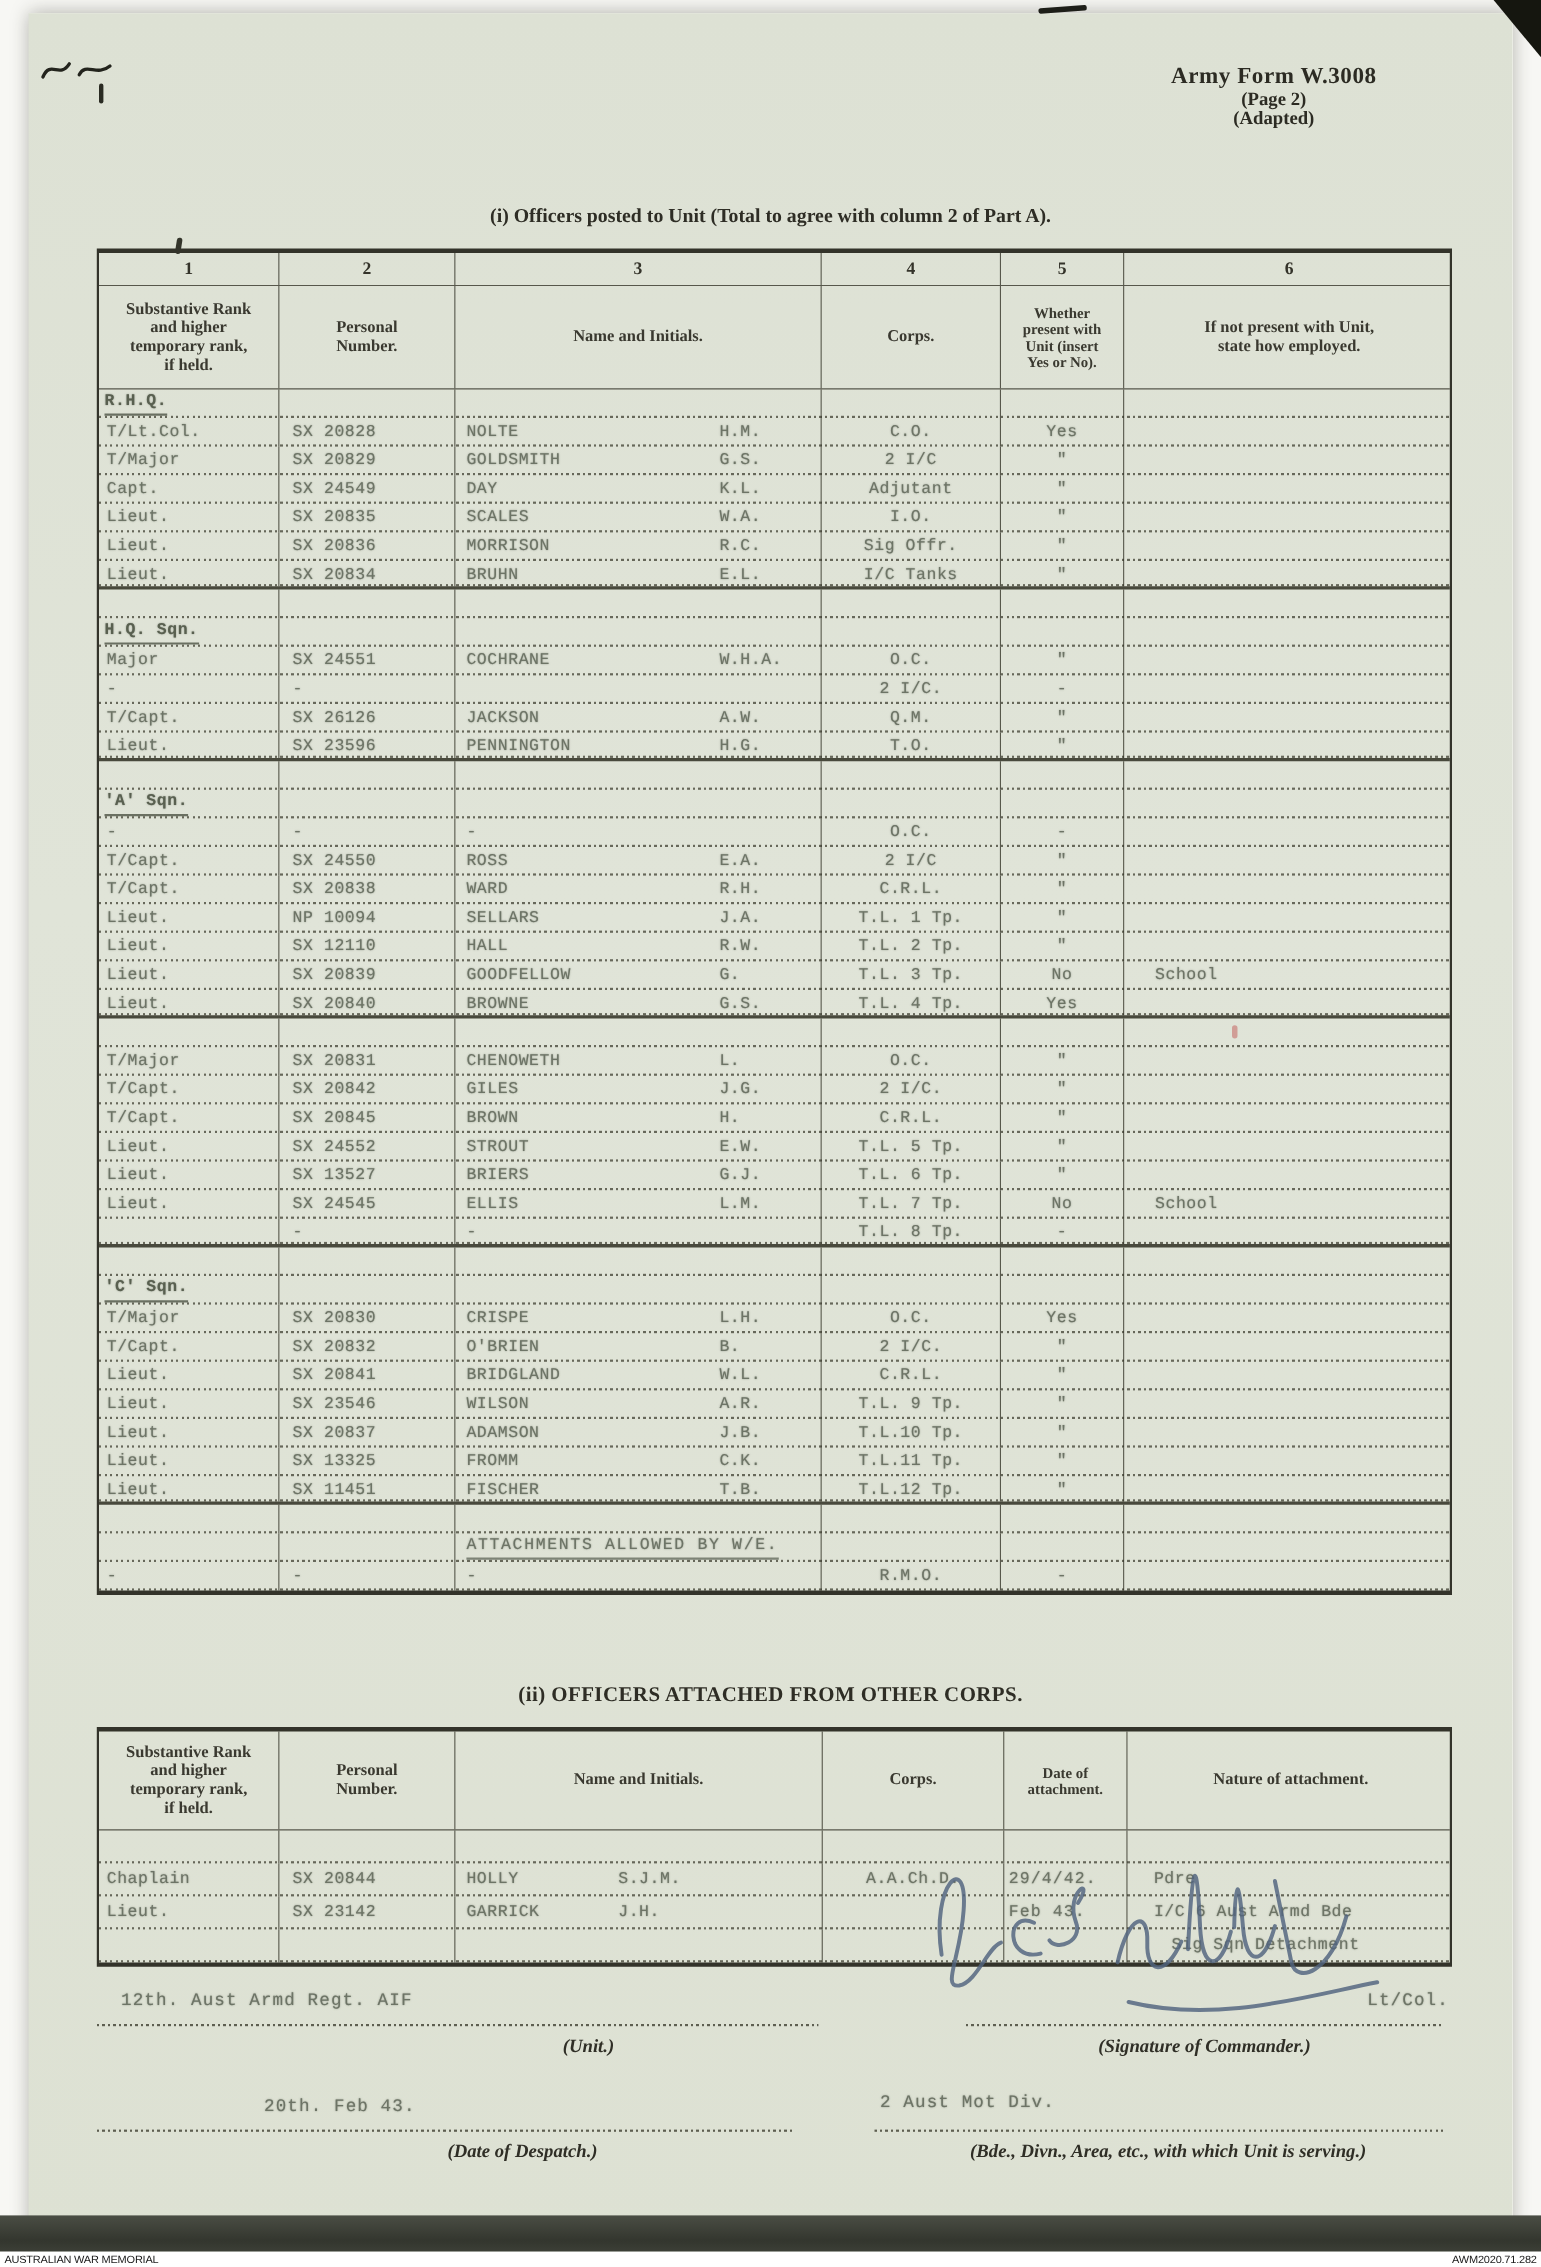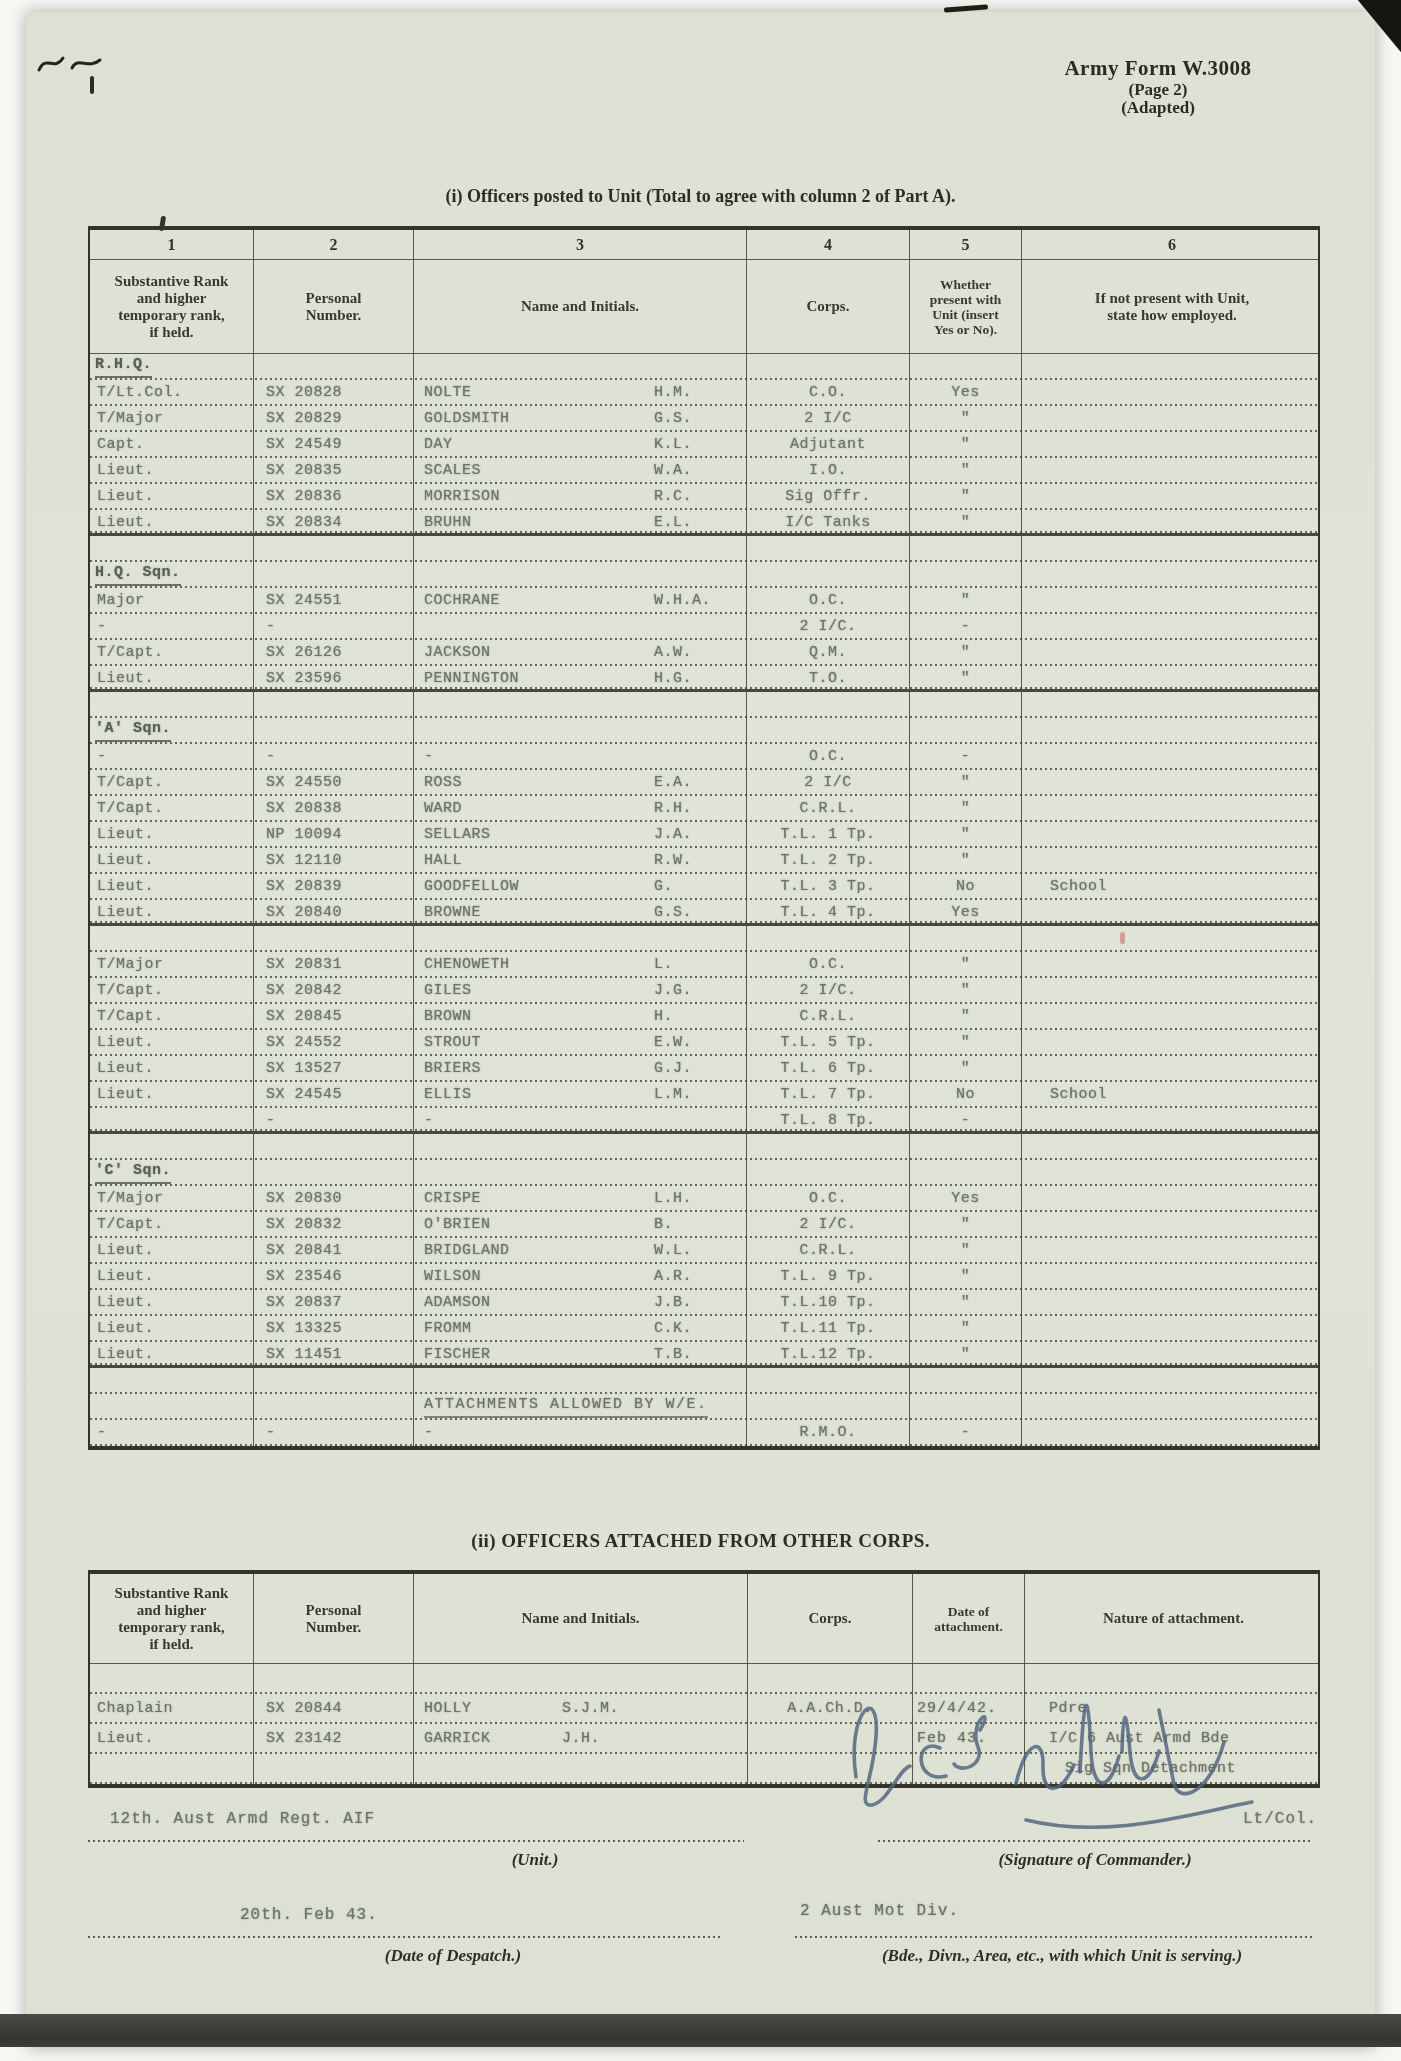--- a/index.html
+++ b/index.html
@@ -540,20 +540,24 @@
   <div class="typed" style="left:110px;top:1810px">12th. Aust Armd Regt. AIF</div>
   <div class="dotline" style="left:88px;top:1840px;width:656px"></div>
   <div class="cap" style="left:535px;top:1850px">(Unit.)</div>
 
   <div class="typed" style="left:1243px;top:1810px">Lt/Col.</div>
   <div class="dotline" style="left:878px;top:1840px;width:434px"></div>
   <div class="cap" style="left:1095px;top:1850px">(Signature of Commander.)</div>
 
   <div class="typed" style="left:240px;top:1906px">20th. Feb 43.</div>
   <div class="dotline" style="left:88px;top:1936px;width:632px"></div>
-  <div class="cap" style="left:453px;top:1946px">(Date of Despatch.)</div>
+  <div class="cap" style="left:475px;top:1946px">(Date of Despatch.)</div>
 
   <div class="typed" style="left:800px;top:1902px">2 Aust Mot Div.</div>
   <div class="dotline" style="left:795px;top:1936px;width:520px"></div>
   <div class="cap" style="left:1062px;top:1946px">(Bde., Divn., Area, etc., with which Unit is serving.)</div>
 
   <div class="scan-bar"></div>
+  <div class="archive">
+    <span>AUSTRALIAN WAR MEMORIAL</span>
+    <span>AWM2020.71.282</span>
+  </div>
 </div>
 
 </body></html>

